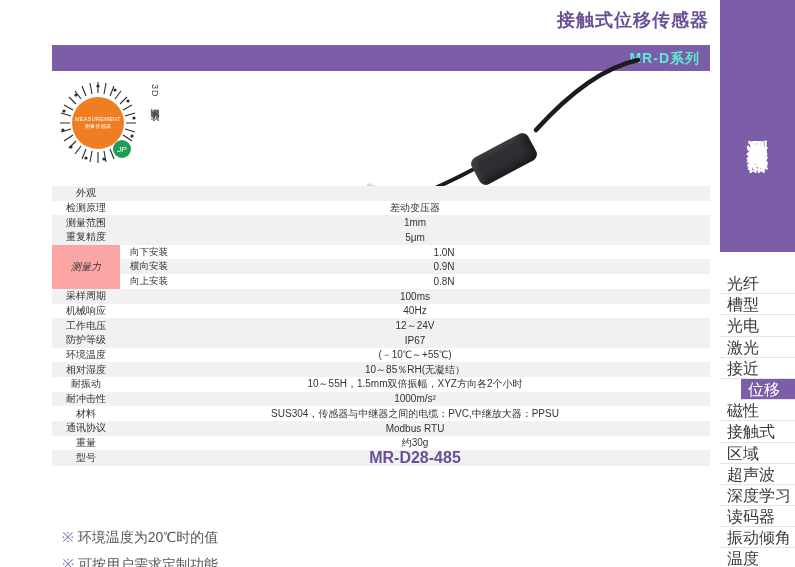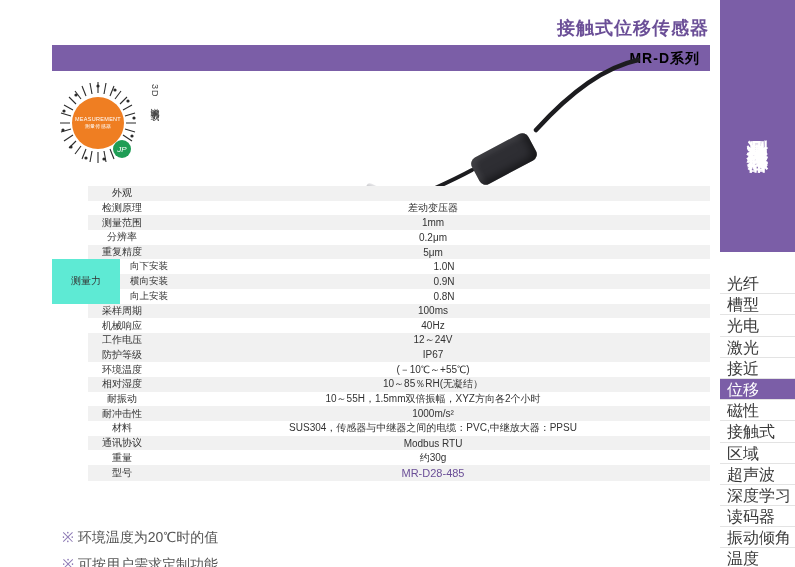--- a/index.html
+++ b/index.html
@@ -51,43 +51,43 @@
     font-size: 16px;
     color: #3a3a3a;
     padding-left: 7px;
     border-bottom: 1px solid #e3e3e3;
     background: #ffffff;
     white-space: nowrap;
   }
   .side-nav-item.active {
     background: #7b5ea7;
     color: #ffffff;
+    margin-left: 21px;
   }
 
   
   .header-title {
     position: absolute;
     top: 8px; right: 86px;
     font-size: 18px;
     font-weight: bold;
     color: #6b4f97;
     letter-spacing: 1px;
-    margin-top: 8px;
   }
   .header-bar {
     position: absolute;
     top: 45px; left: 52px;
     width: 658px; height: 26px;
     background: #7b5ea7;
   }
   .header-bar-label {
     position: absolute;
     right: 10px; top: 0;
     height: 26px; line-height: 26px;
-    color: #000000;
+    color: #5eead4;
     font-size: 14px;
     font-weight: bold;
     letter-spacing: 1px;
   }
 
   
   .qr-wrap {
     position: absolute;
     top: 80px; left: 55px;
     width: 86px; height: 86px;
@@ -177,21 +177,20 @@
     position: absolute;
     left: 52px; top: 186px;
     width: 658px;
     font-size: 10px;
     color: #333;
   }
   .row {
     display: flex;
     height: 14.7px;
     align-items: stretch;
-    margin-left: 36px;
   }
   .row.alt { background: #f1f1f1; }
   .row.plain { background: #ffffff; }
   .c-label {
     width: 68px;
     display: flex;
     align-items: center;
     justify-content: center;
     font-size: 10px;
     color: #333;
@@ -207,22 +206,22 @@
   .c-val {
     flex: 1;
     display: flex;
     align-items: center;
     justify-content: center;
     font-size: 10px;
     color: #333;
   }
   .c-val.model {
     color: #6b4f97;
-    font-weight: normal;
-    font-size: 11px;
+    font-weight: bold;
+    font-size: 16px;
   }
   .row.tall { height: 16px; }
   
   .group {
     display: flex;
     align-items: stretch;
   }
   .group .c-label {
     width: 68px;
     display: flex;
@@ -329,31 +328,27 @@
       <div class="c-val"></div>
     </div>
     <div class="row plain">
       <div class="c-label">检测原理</div>
       <div class="c-val">差动变压器</div>
     </div>
     <div class="row alt">
       <div class="c-label">测量范围</div>
       <div class="c-val">1mm</div>
     </div>
-    <div class="row plain">
-      <div class="c-label">分辨率</div>
-      <div class="c-val">0.2μm</div>
-    </div>
     <div class="row alt">
       <div class="c-label">重复精度</div>
       <div class="c-val">5μm</div>
     </div>
 
     <div class="group">
-      <div class="c-label" style="background:#5eead4;">测量力</div>
+      <div class="c-label" style="background:#fca5a5;font-style:italic;">测量力</div>
       <div class="group-rows">
         <div class="group-row plain" style="background:#ffffff;">
           <div class="c-sub">向下安装</div>
           <div class="c-val">1.0N</div>
         </div>
         <div class="group-row" style="background:#f1f1f1;">
           <div class="c-sub">横向安装</div>
           <div class="c-val">0.9N</div>
         </div>
         <div class="group-row" style="background:#ffffff;">

